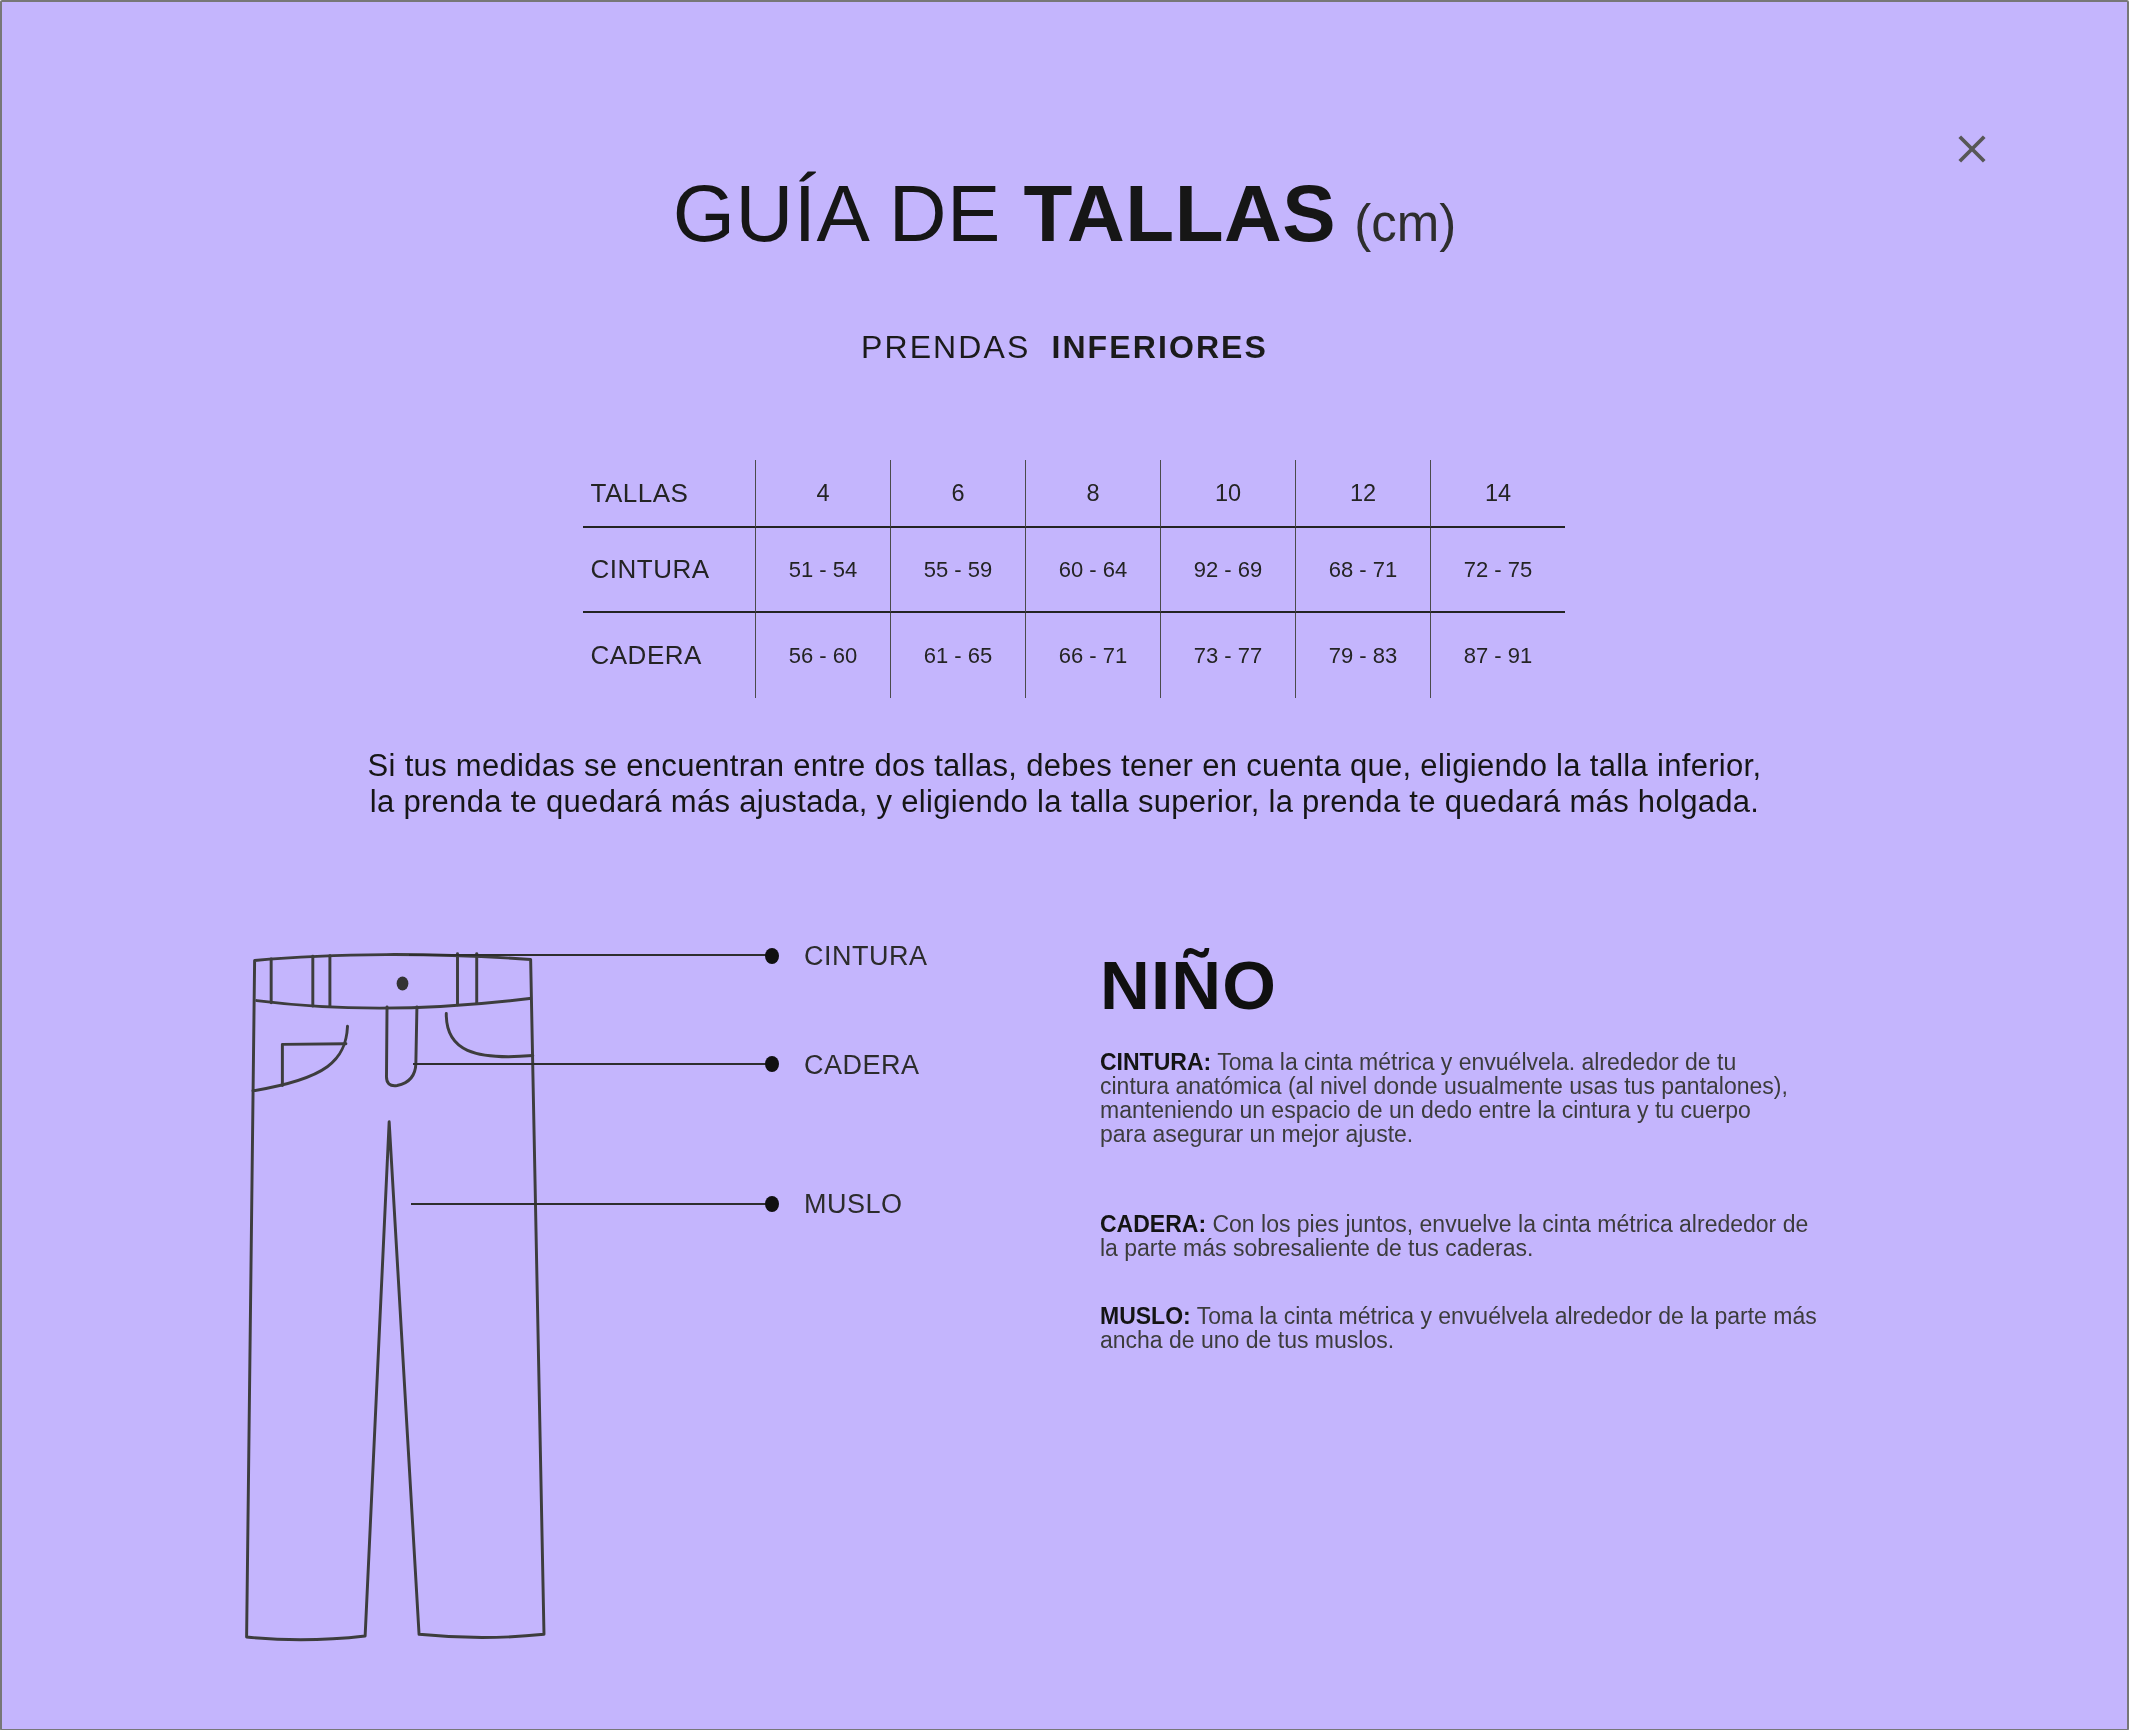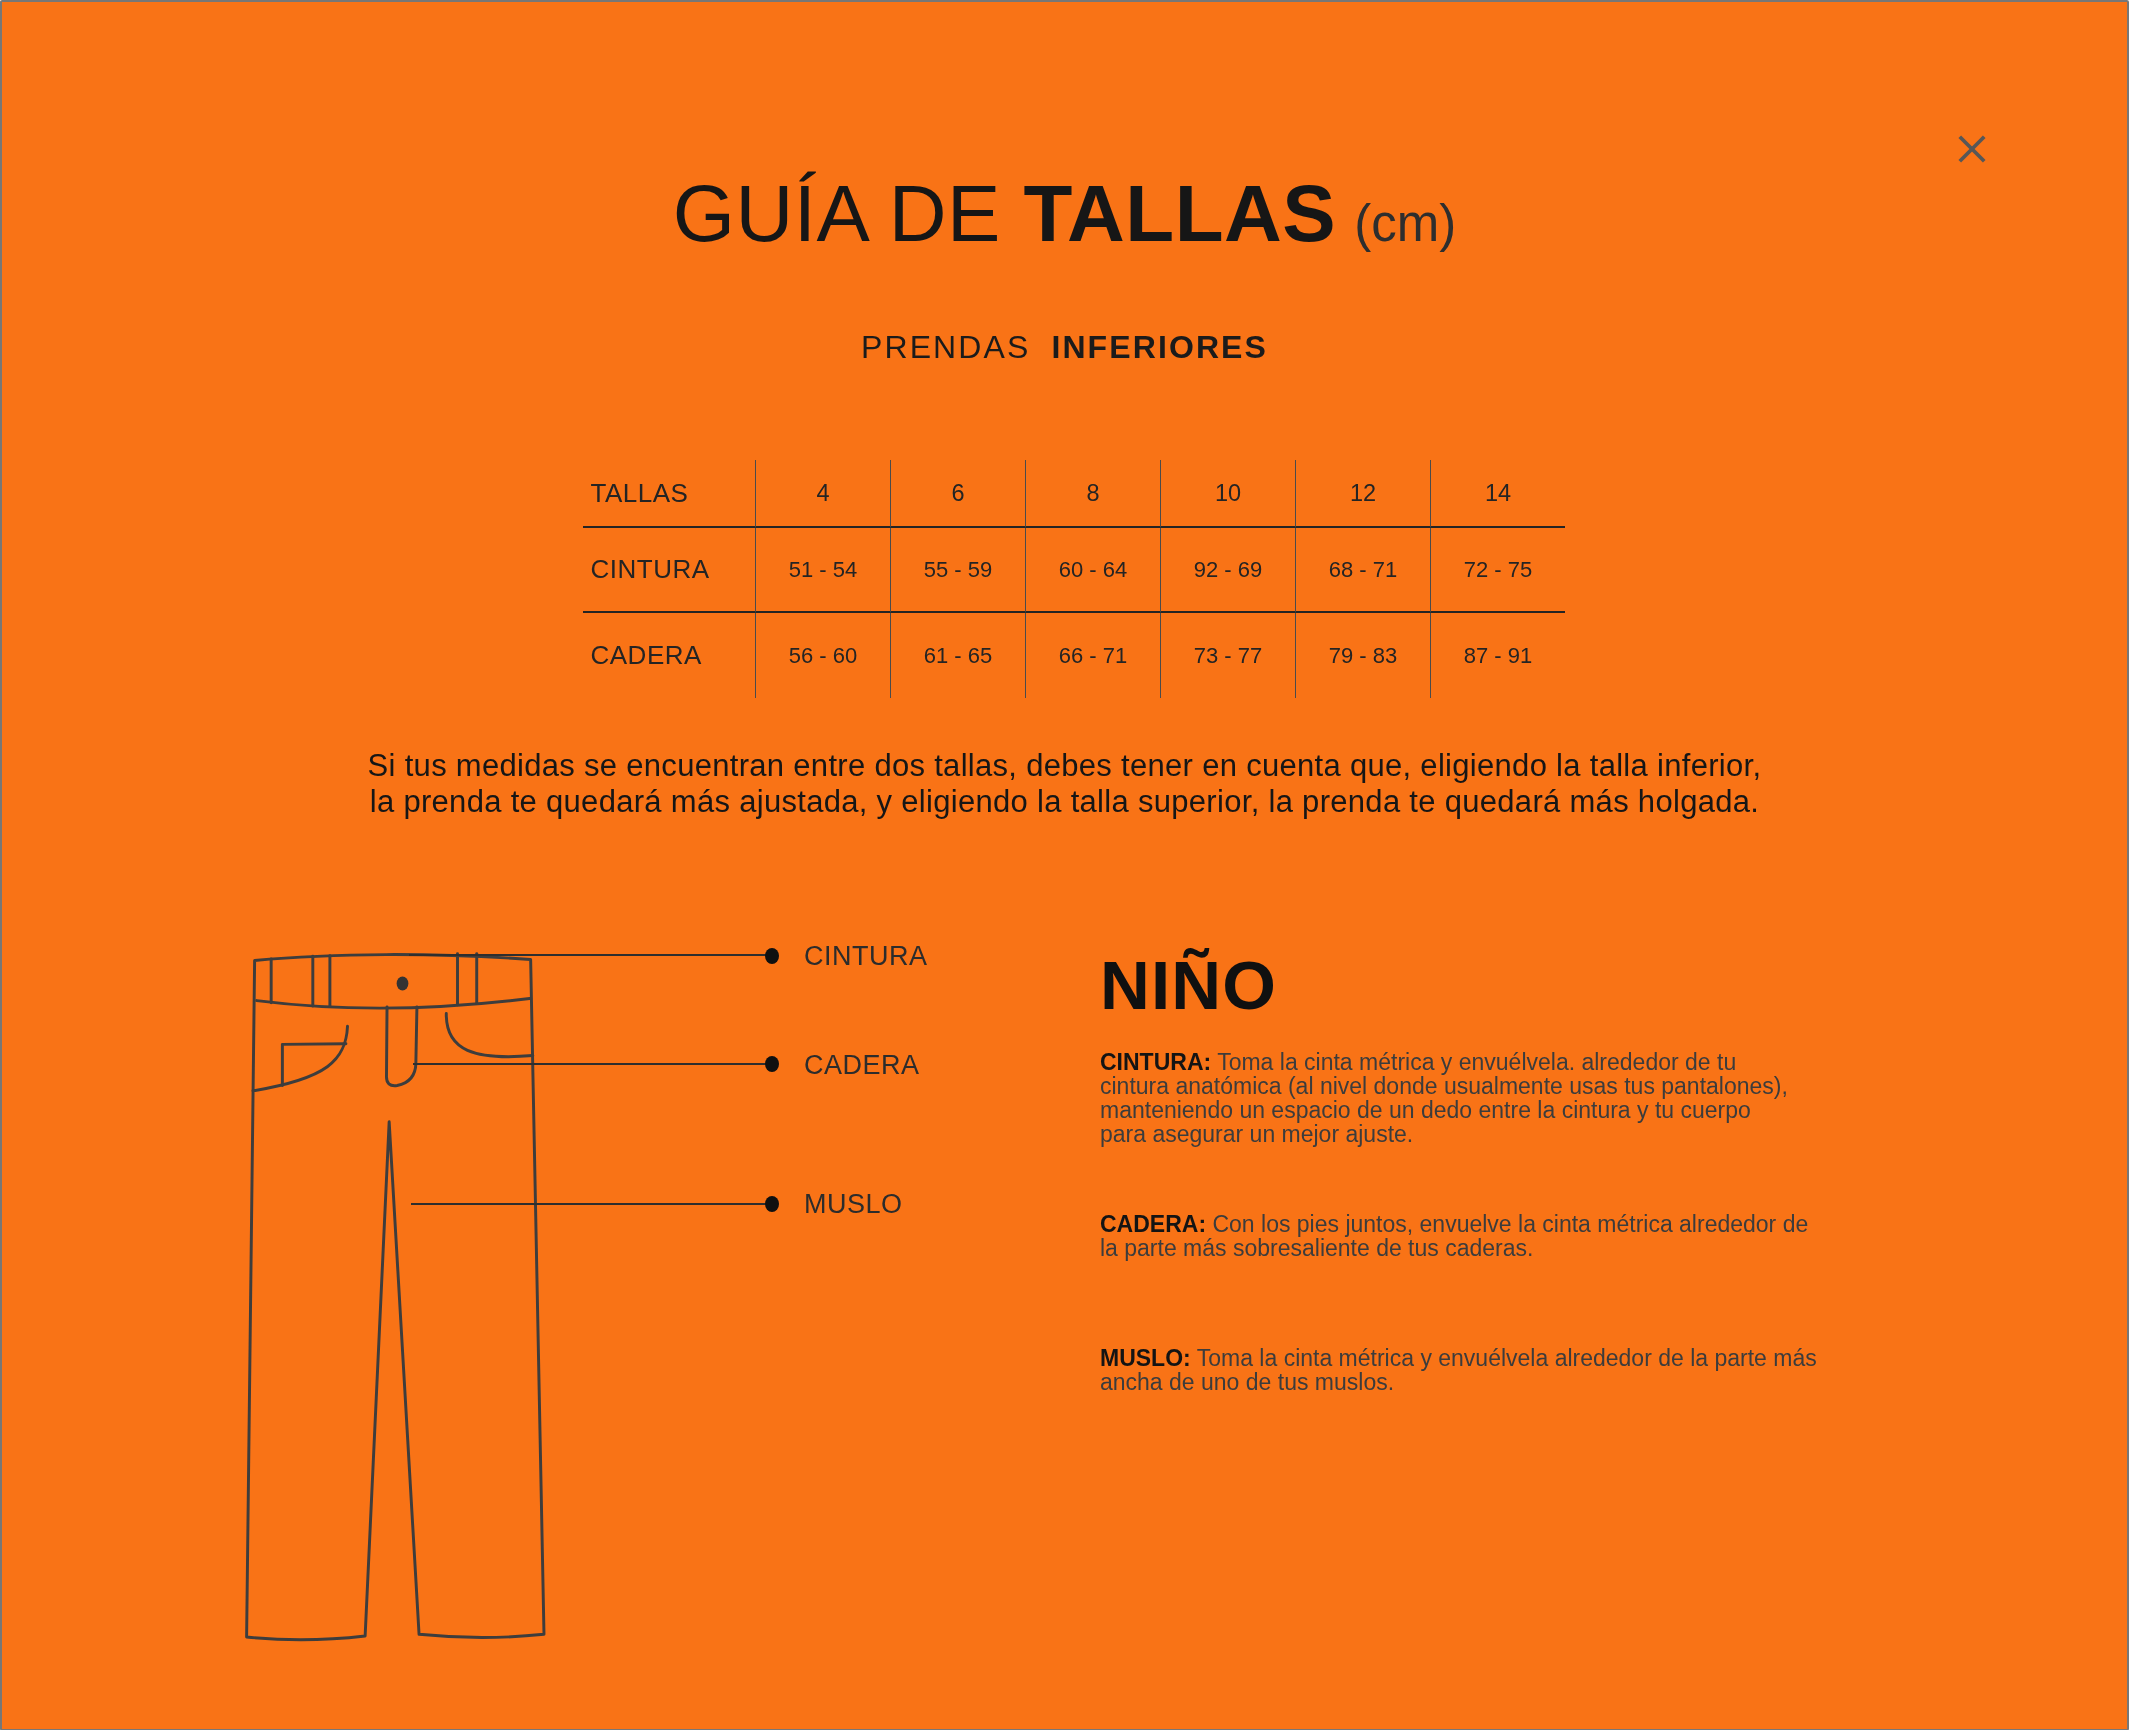--- a/index.html
+++ b/index.html
@@ -1,18 +1,18 @@
 <!DOCTYPE html>
 <html style="font-size:8.5px"><head>
 <meta charset="utf-8">
 <style>
   html,body{margin:0;padding:0;background:#ffffff;}
   body{width:2129px;height:1731px;position:relative;overflow:hidden;
        font-family:"Liberation Sans", sans-serif;color:#1d1d1d;}
-  .modal{position:absolute;inset:0;background:#f97316;border:2.1px solid #777777;
+  .modal{position:absolute;inset:0;background:#c4b5fd;border:2.1px solid #777777;
          box-sizing:border-box;border-radius:2.1px;}
 
   
   .close-btn{position:absolute;left:1947px;top:124px;width:45px;height:45px;
              display:flex;align-items:center;justify-content:center;cursor:pointer;background:none;border:none;padding:0;}
 
   
   .title{position:absolute;left:0;top:164px;width:100%;text-align:center;
          font-size:80px;line-height:96px;color:#161616;letter-spacing:0.5px;white-space:nowrap;}
   .t-light{font-weight:400;}
@@ -48,21 +48,21 @@
           letter-spacing:0.5px;color:#2c2c2c;white-space:nowrap;}
 
   
   .nino-title{position:absolute;left:1098px;top:944px;font-size:69px;line-height:80px;
               font-weight:700;letter-spacing:1.1px;color:#101010;}
   .gsec{position:absolute;left:1098px;width:854px;font-size:23px;line-height:24px;color:#3c3c3c;}
   .gsec .glabel{color:#141414;font-weight:700;}
   .gsec .gtext{white-space:pre-line;}
   .gsec-cintura{top:1048px;}
   .gsec-cadera{top:1210px;}
-  .gsec-muslo{top:1344px;}
+  .gsec-muslo{top:1302px;}
 </style>
 </head>
 <body>
 
 <div class="modal">
 
   <button class="close-btn">
     <svg width="34" height="34" viewBox="0 0 64 64">
       <line x1="9" y1="9" x2="55" y2="55" stroke="#575757" stroke-width="7"></line>
       <line x1="55" y1="9" x2="9" y2="55" stroke="#575757" stroke-width="7"></line>

